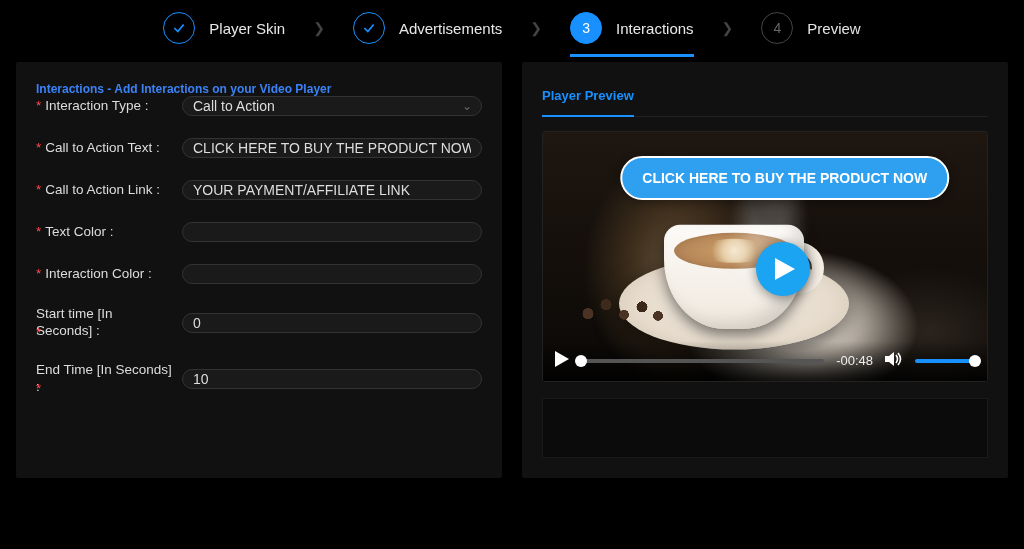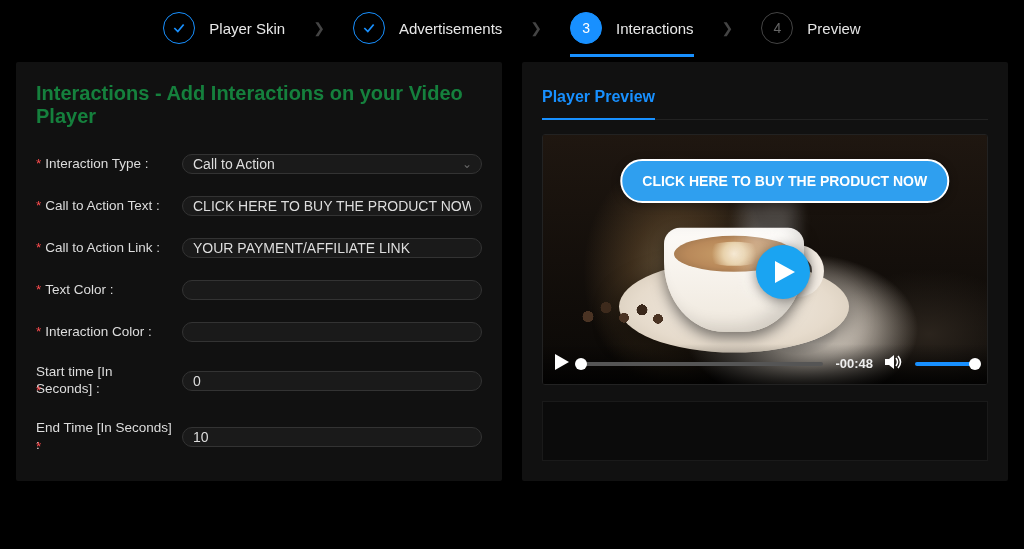--- a/index.html
+++ b/index.html
@@ -62,24 +62,23 @@
     }
     .left-panel, .right-panel {
       background: #111;
       flex: 1;
       padding: 20px;
       border-radius: 2px;
     }
     .left-panel { flex: 1; max-width: 490px;}
     .right-panel { flex: 1; }
     .panel-title {
-      font-size: 20px;
+      font-size: 12px;
       font-weight: 600;
-      color: #15803d;
-      margin-bottom: 26px;
+      color: #3b82f6;
     }
     .form-row {
       display: flex;
       align-items: center;
       margin-bottom: 22px;
       gap: 10px;
     }
     .form-label {
       width: 136px;
       text-align: left;
@@ -119,21 +118,21 @@
       font-size: 12px;
     }
     .tabs {
       display: flex;
       gap: 28px;
       border-bottom: 1px solid #222;
       margin-bottom: 14px;
     }
     .tab {
       padding: 6px 0 12px;
-      font-size: 16px;
+      font-size: 13px;
       color: #ccc;
       cursor: pointer;
       font-weight:600;
     }
     .tab.active {
       color: #1890ff;
       border-bottom: 2px solid #1890ff;
       margin-bottom: -1px;
     }
     .video-preview {
@@ -231,21 +230,20 @@
       position: absolute;
       bottom: 0;
       left: 0;
       right: 0;
       height: 40px;
       background: linear-gradient(transparent, rgba(0,0,0,.8));
       display: flex;
       align-items: center;
       padding: 0 12px;
       gap: 12px;
-      font-weight: bold;
     }
     .ctrl-play { cursor: pointer; }
     .progress {
       flex: 1;
       height: 4px;
       background: #555;
       border-radius: 2px;
       position: relative;
     }
     .progress-thumb {

